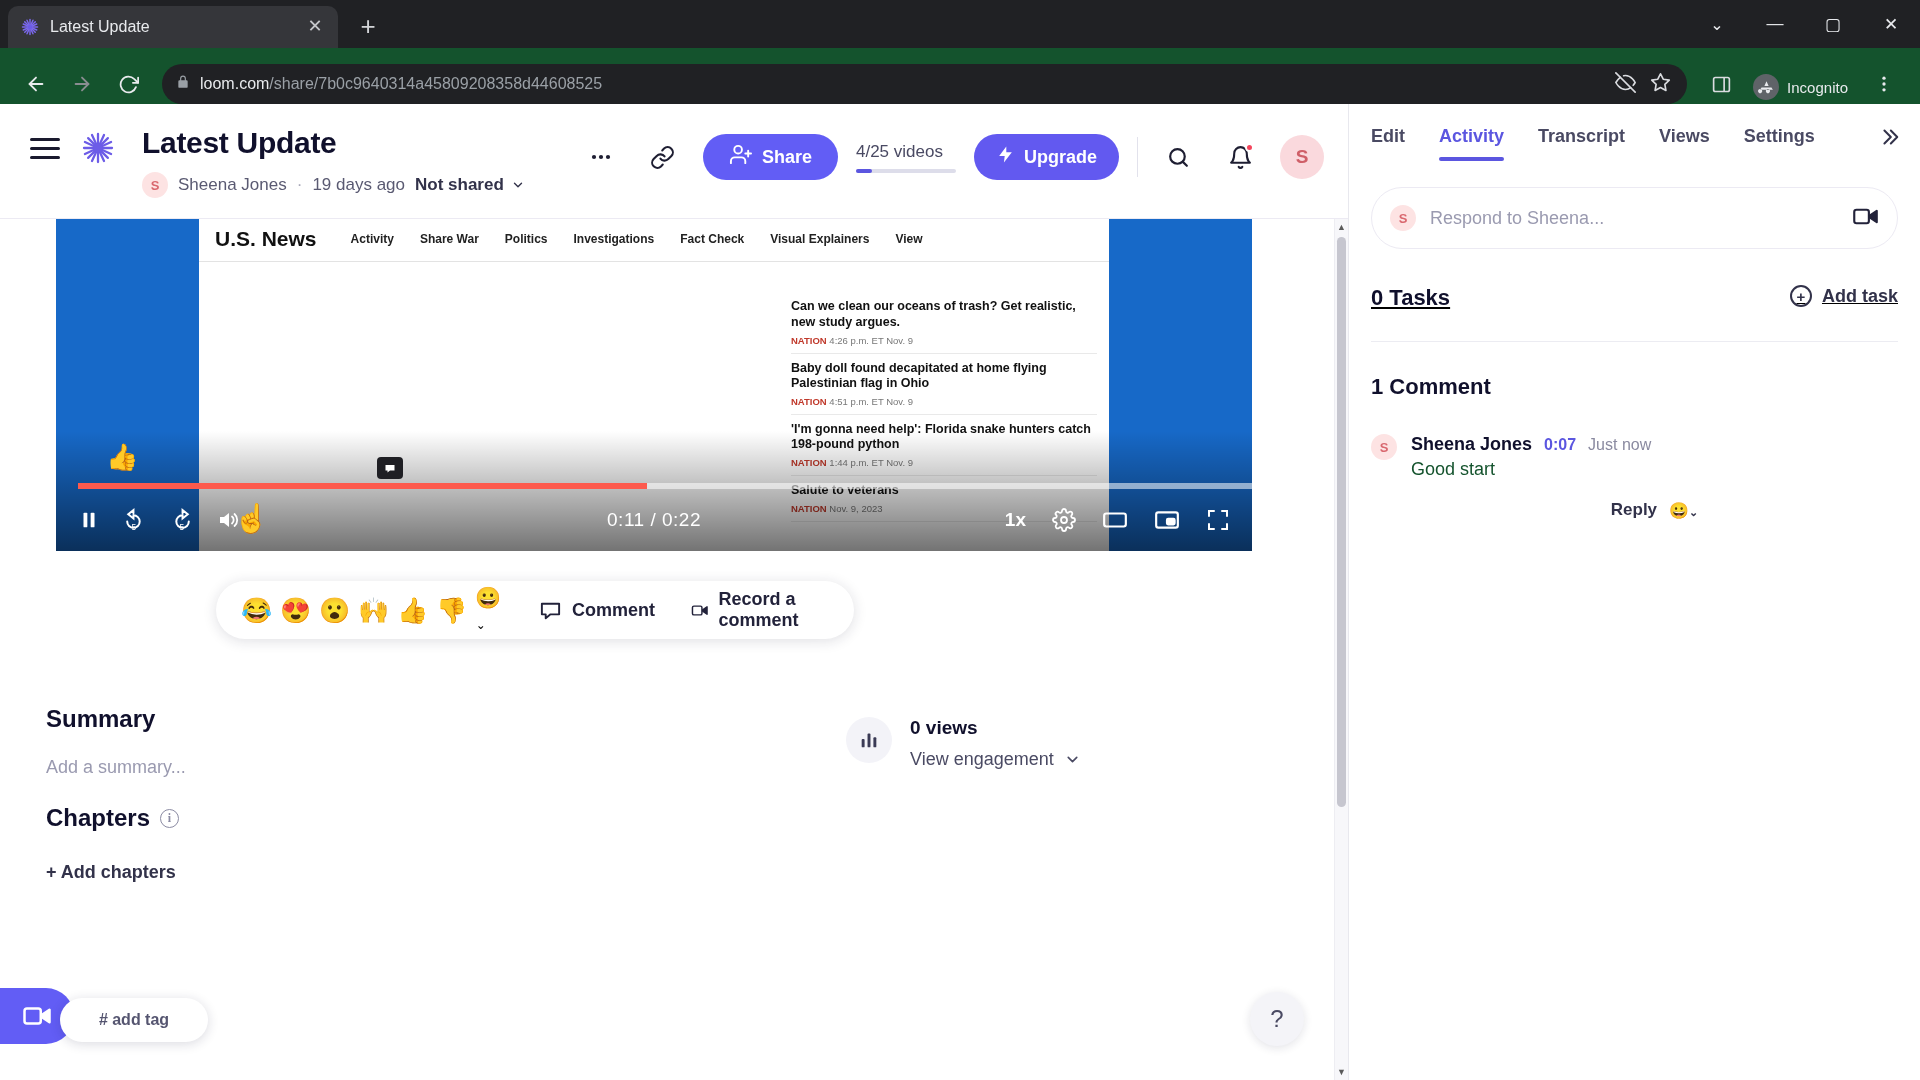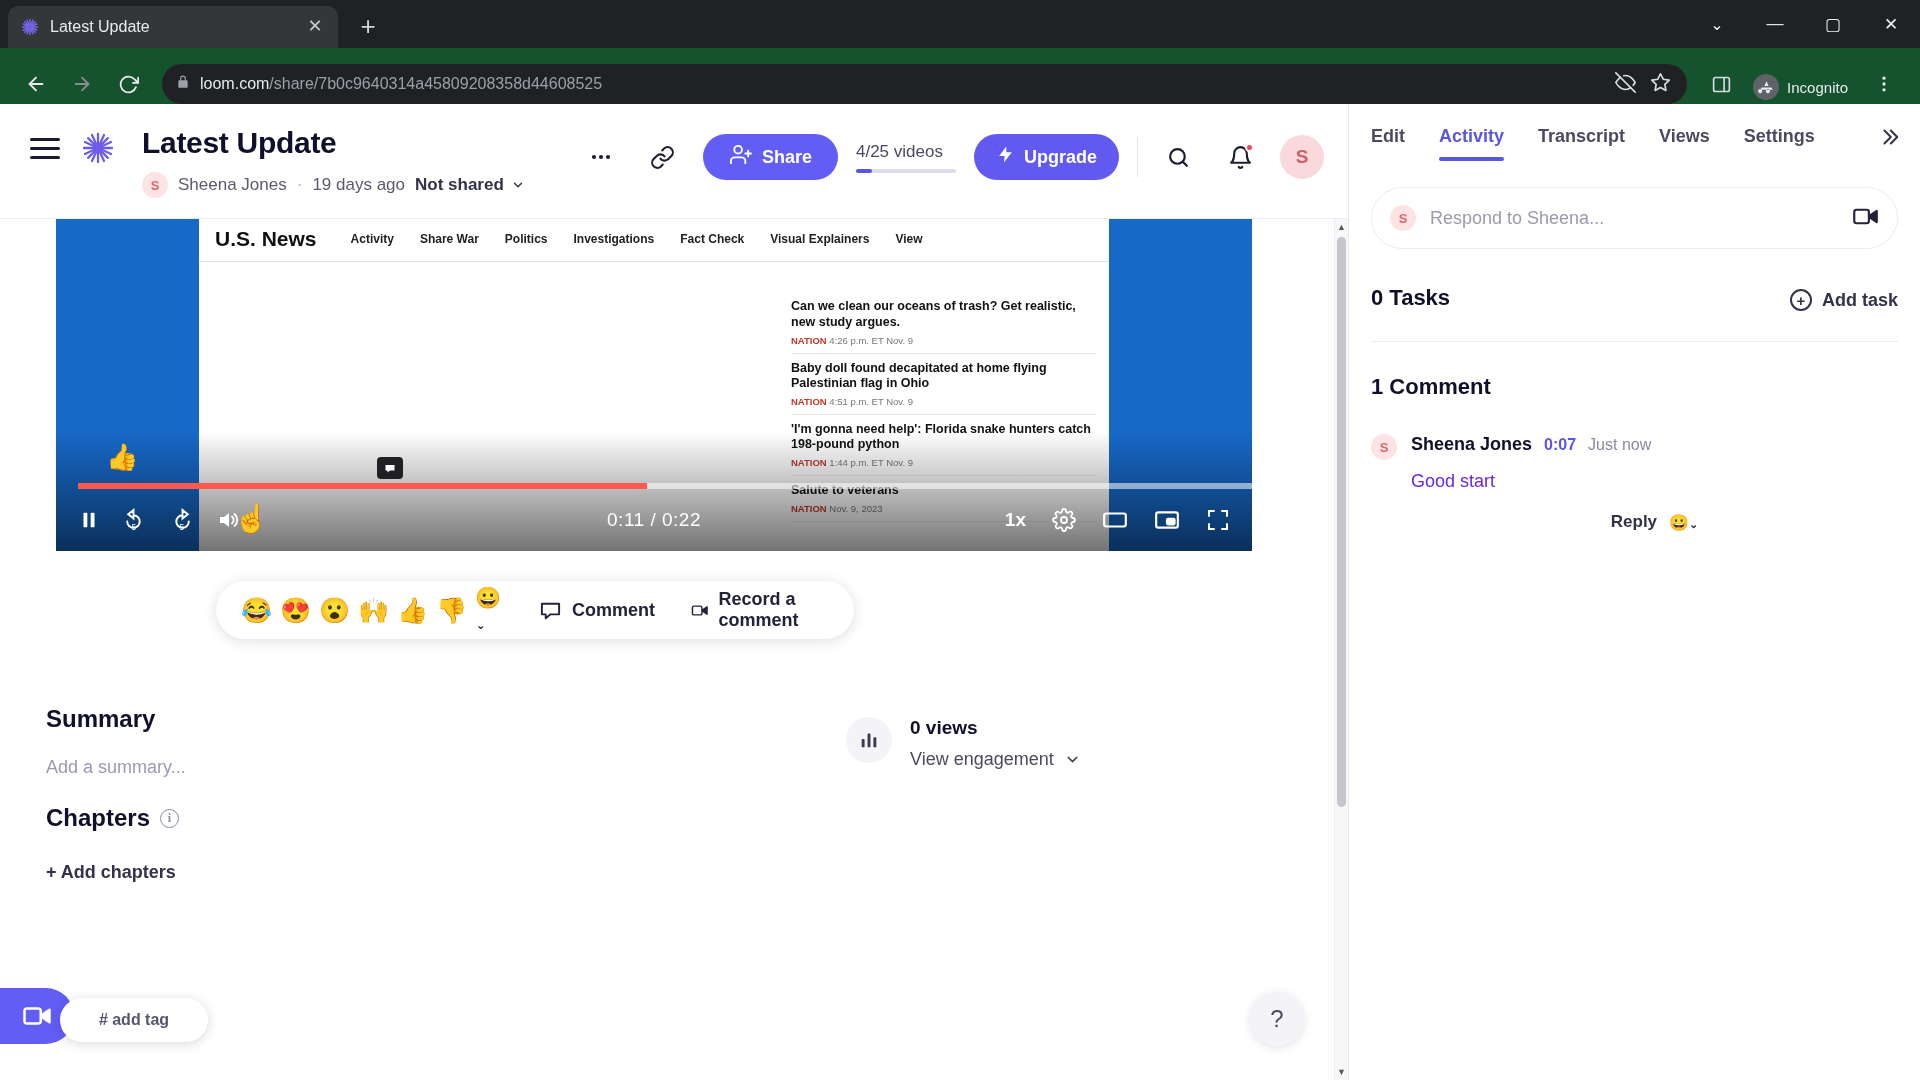--- a/index.html
+++ b/index.html
@@ -220,33 +220,33 @@
   .rtab { font-size: 18px; color:#4a4a63; padding-bottom: 14px; position:relative; font-weight:600;}
   .rtab.active { color:#5b56e0; font-weight:700; }
   .rtab.active:after { content:''; position:absolute; left:0; right:0; bottom:0; height:4px; background:#5b56e0; border-radius:2px;}
   .chev-right { margin-left: auto; padding-right: 20px; color:#32324a; font-size: 22px; }
 
   .respond-box {
     margin: 26px 22px 0 22px; height: 62px; border: 1.5px solid #eceaf3; border-radius: 31px;
     display:flex; align-items:center; padding: 0 18px; gap: 14px;
   }
   .respond-ph { font-size: 18px; color:#9a9ab0; flex:1;}
-  .tasks-row { display:flex; align-items:flex-end; padding: 0 22px; margin-top: 36px;}
+  .tasks-row { display:flex; align-items:flex-start; padding: 0 22px; margin-top: 36px; text-decoration: underline;}
   .tasks-n { font-size: 22px; font-weight:700; color:#10102c; }
   .add-task { margin-left:auto; display:flex; align-items:center; gap:10px; font-size:18px; color:#32324a; font-weight:600;}
   .plus-circ { width:22px; height:22px; border-radius:50%; border:2px solid #32324a; display:flex; align-items:center; justify-content:center; font-size:15px; line-height:1;}
   .rule { height:1px; background:#ececf2; margin: 30px 22px 0 22px;}
   .comments-n { font-size: 22px; font-weight:700; color:#10102c; padding: 0 22px; margin-top: 32px;}
   .comment { display:flex; gap: 14px; padding: 0 22px; margin-top: 34px; }
   .c-body { flex:1; }
   .c-head { display:flex; align-items:baseline; gap: 12px; }
   .c-name { font-size: 18px; font-weight:700; color:#10102c;}
   .c-ts { font-size: 16px; color:#5b56e0; font-weight:600;}
   .c-when { font-size: 16px; color:#8a8aa0; }
-  .c-text { font-size: 18px; color:#6d28d9; margin-top: 16px;}
+  .c-text { font-size: 18px; color:#14532d; margin-top: 4px;}
   .c-reply { display:flex; align-items:center; gap:12px; margin-top: 20px; font-size:17px; color:#32324a; font-weight:600;justify-content:center;}
 </style>
 </head>
 <body>
 
 <div class="browser">
 
   <div class="tabstrip">
     <div class="tab">
       <span class="tab-fav">

